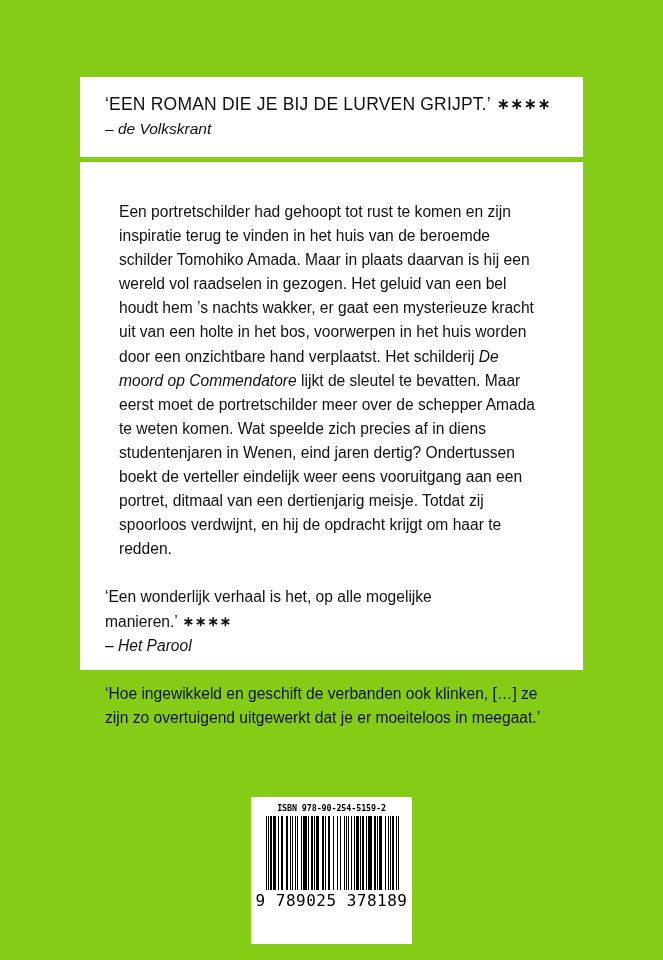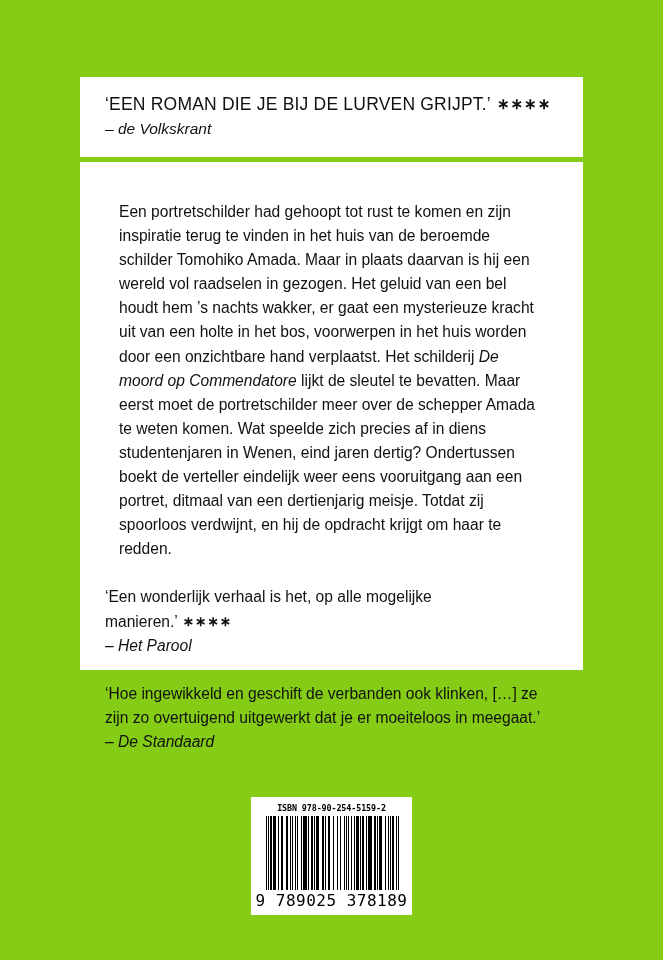--- a/index.html
+++ b/index.html
@@ -94,21 +94,21 @@
     display: block;
     font-style: italic;
   }
 
   
   .panel-barcode {
     position: absolute;
     left: 251px;
     top: 797px;
     width: 161px;
-    height: 118px;
+    height: 147px;
     background: #ffffff;
     box-sizing: border-box;
     display: flex;
     flex-direction: column;
     align-items: center;
     padding-top: 6px;
   }
   .isbn-line {
     font-family: "DejaVu Sans Mono", monospace;
     font-size: 8.4px;
@@ -151,21 +151,20 @@
   <div class="panel-body">
     <p class="blurb"><span>Een portretschilder had gehoopt tot rust te komen en zijn inspiratie terug te vinden in het huis van de beroemde schilder Tomohiko Amada. Maar in plaats daarvan is hij een wereld vol raadselen in gezogen. Het geluid van een bel houdt hem ’s nachts wakker, er gaat een mysterieuze kracht uit van een holte in het bos, voorwerpen in het huis worden door een onzichtbare hand verplaatst. Het schilderij </span><em>De moord op Commendatore</em><span> lijkt de sleutel te bevatten. Maar eerst moet de portretschilder meer over de schepper Amada te weten komen. Wat speelde zich precies af in diens studentenjaren in Wenen, eind jaren dertig? Ondertussen boekt de verteller eindelijk weer eens vooruitgang aan een portret, ditmaal van een dertienjarig meisje. Totdat zij spoorloos verdwijnt, en hij de opdracht krijgt om haar te redden.</span></p>
 
     <div class="quote-block">
       <span class="q-text"><span>‘Een wonderlijk verhaal is het, op alle mogelijke manieren.’</span><span class="stars">∗∗∗∗</span></span>
       <span class="q-source">– Het Parool</span>
     </div>
 
     <div class="quote-block">
       <span class="q-text"><span>‘Hoe ingewikkeld en geschift de verbanden ook klinken, […] ze zijn zo overtuigend uitgewerkt dat je er moeiteloos in meegaat.’</span></span>
-      <span class="q-source">– De Standaard</span>
     </div>
   </div>
 
   <div class="panel-barcode">
     <div class="isbn-line">ISBN 978-90-254-5159-2</div>
     <div class="barcode-bars">
         <span style="width: 0.8px; background: rgb(0, 0, 0);"></span>
         <span style="width: 0.8px; background: rgb(255, 255, 255);"></span>
         <span style="width: 0.8px; background: rgb(0, 0, 0);"></span>
         <span style="width: 0.8px; background: rgb(255, 255, 255);"></span>

